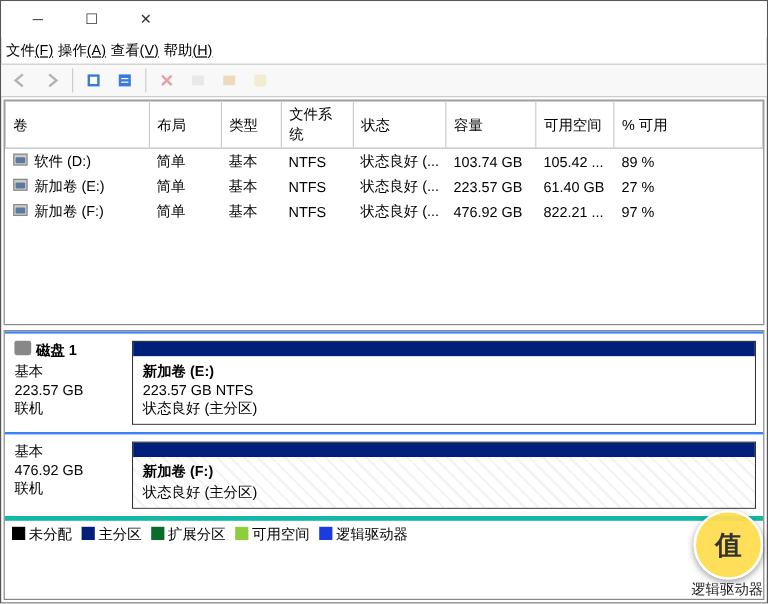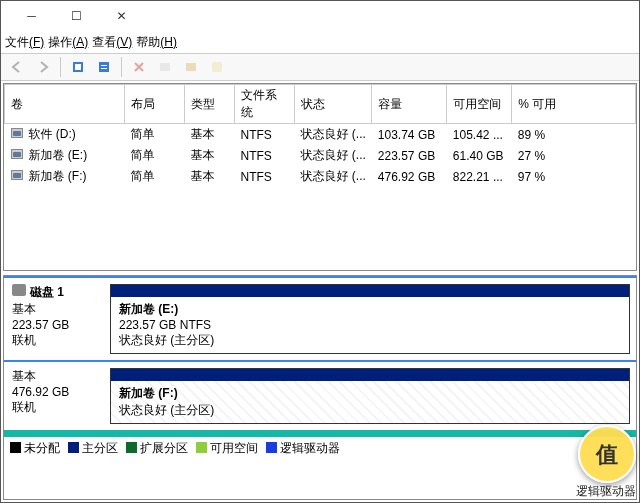--- a/index.html
+++ b/index.html
@@ -25,21 +25,21 @@
 .disk-row { display: flex; border-top: 2px solid #3b82f6; }
 .disk-left { width: 100px; padding: 6px 8px; }
 .disk-left .dicon { display: inline-block; width: 14px; height: 12px; background: #888; border-radius: 2px; margin-right: 4px; }
 .disk-left .dname { font-weight: bold; }
 .disk-right { flex: 1; padding: 4px; }
 .part { border: 1px solid #333; margin: 2px; }
 .part .pbar { height: 12px; background: #001f7a; }
 .part .pinfo { padding: 4px 8px; background: #fff; }
 .part .pinfo.striped-bg { background: repeating-linear-gradient(45deg, #fff, #fff 6px, #f4f4f4 6px, #f4f4f4 8px); }
 .part .pname { font-weight: bold; }
-.legend { display: flex; gap: 8px; padding: 3px 6px; border-top: 7px solid #14b8a6; background: #fff; }
+.legend { display: flex; gap: 8px; padding: 3px 6px; border-top: 4px solid #14b8a6; background: #fff; }
 .legend .sw { width: 11px; height: 11px; display: inline-block; margin-right: 3px; vertical-align: -1px; }
 .watermark { position: absolute; right: 4px; bottom: 20px; background: rgba(255,220,80,.95); border-radius: 50%; width: 58px; height: 58px; display: flex; flex-direction: column; align-items: center; justify-content: center; font-size: 13px; color: #333; border: 2px solid #fff; box-shadow: 0 2px 6px rgba(0,0,0,.4); padding-top: 2px; }
 .watermark .zi { font-size: 22px; font-weight: bold; }
 .watermark-label { position: absolute; right: 4px; bottom: 3px; font-size: 12px; color: #222; }
 </style>
 </head>
 <body>
 
 <div class="window">
   <div class="titlebar">

